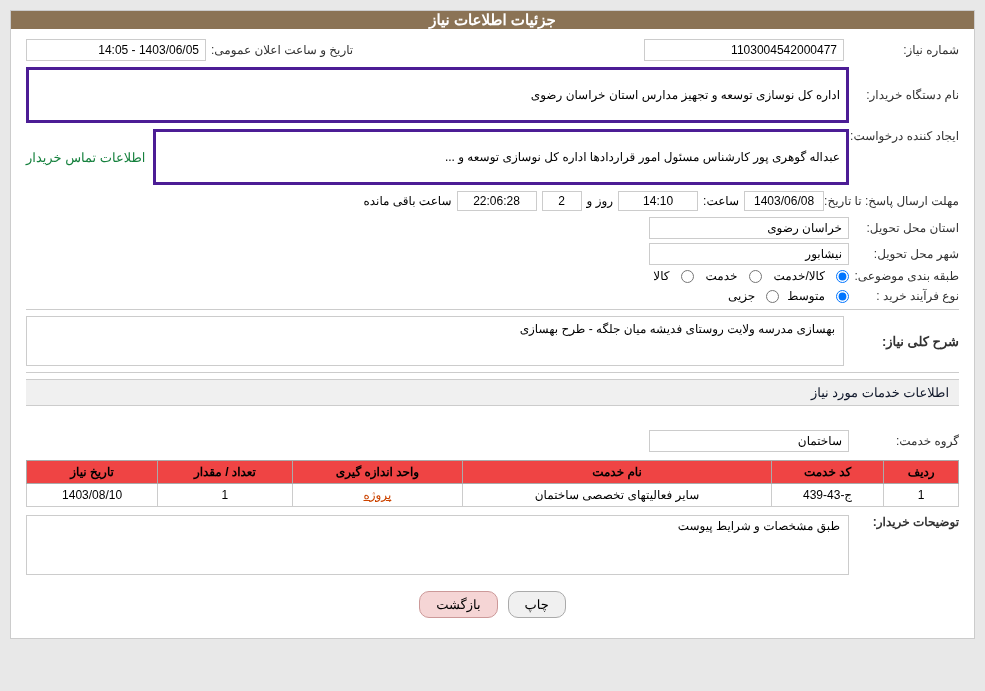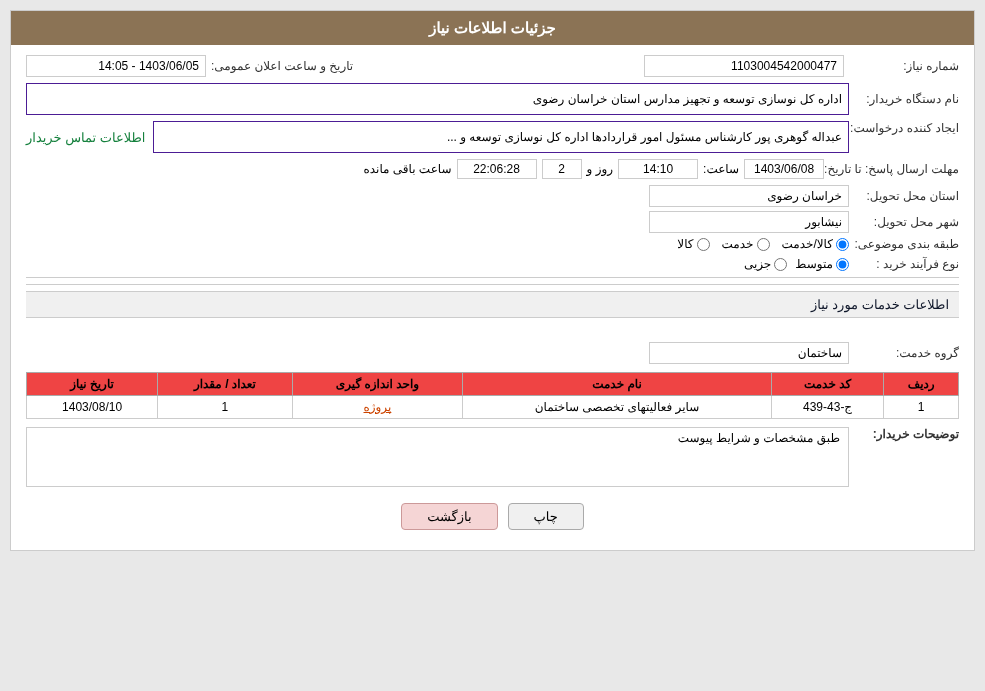--- a/index.html
+++ b/index.html
@@ -16,21 +16,21 @@
       padding: 10px;
     }
     .main-container {
       background: #fff;
       border: 1px solid #ccc;
     }
     .page-header {
       background: #8B7355;
       color: #fff;
       text-align: center;
-      padding: 8px 0;
+      padding: 0 0;
       font-size: 15px;
       font-weight: bold;
     }
     .content-area {
       padding: 10px 15px;
     }
     .row-field {
       display: flex;
       align-items: center;
       margin-bottom: 6px;
@@ -64,22 +64,22 @@
       gap: 5px;
     }
     .date-time-box {
       border: 1px solid #ccc;
       padding: 3px 6px;
       font-size: 12px;
       background: #fff;
       width: 180px;
     }
     .full-width-box {
-      border: 1px solid #4c1d95;
-      padding: 8px 6px;
+      border: 3px solid #4c1d95;
+      padding: 18px 6px;
       font-size: 12px;
       background: #fff;
       width: 100%;
     }
     .name-dastgah-row {
       display: flex;
       align-items: center;
       margin-bottom: 6px;
     }
     .name-dastgah-row .label-cell {
@@ -124,21 +124,21 @@
       margin-bottom: 6px;
     }
     .radio-group {
       display: flex;
       align-items: center;
       gap: 12px;
     }
     .radio-item {
       display: flex;
       align-items: center;
-      gap: 3px;
+      gap: 11px;
       font-size: 12px;
     }
     .noع-radio-group {
       display: flex;
       align-items: center;
       gap: 8px;
       font-size: 12px;
     }
     .section-title {
       background: #f0f0f0;
@@ -205,25 +205,25 @@
       direction: rtl;
       text-align: right;
     }
     .buttons-row {
       display: flex;
       justify-content: center;
       gap: 10px;
       padding: 10px 0;
     }
     .btn {
-      padding: 5px 25px;
+      padding: 5px 16px;
       font-size: 13px;
       cursor: pointer;
       border: 1px solid #aaa;
-      border-radius: 4px;
+      border-radius: 10px;
       background: #f0f0f0;
     }
     .btn-back {
       background: #f5d5d5;
       border-color: #cc9999;
     }
     .divider {
       border: none;
       border-top: 1px solid #ccc;
       margin: 6px 0;
@@ -313,20 +313,24 @@
           </div>
           <div class="radio-item">
             <input type="radio" name="noe" style="">
             <span>جزیی</span>
           </div>
         </div>
       </div>
 
       <hr class="divider">
 
+      <div class="row-field">
+        <span class="label-cell" style="font-weight:bold; font-size:13px;">شرح کلی نیاز:</span>
+        <div class="sharh-box">بهسازی مدرسه ولایت روستای فدیشه میان جلگه - طرح بهسازی</div>
+      </div>
 
       <hr class="divider">
 
       <div class="section-title">اطلاعات خدمات مورد نیاز</div>
 
       <div class="khadamat-group-row">
         <span class="label-cell">گروه خدمت:</span>
         <div class="value-box" style="width:200px;">ساختمان</div>
       </div>
 

